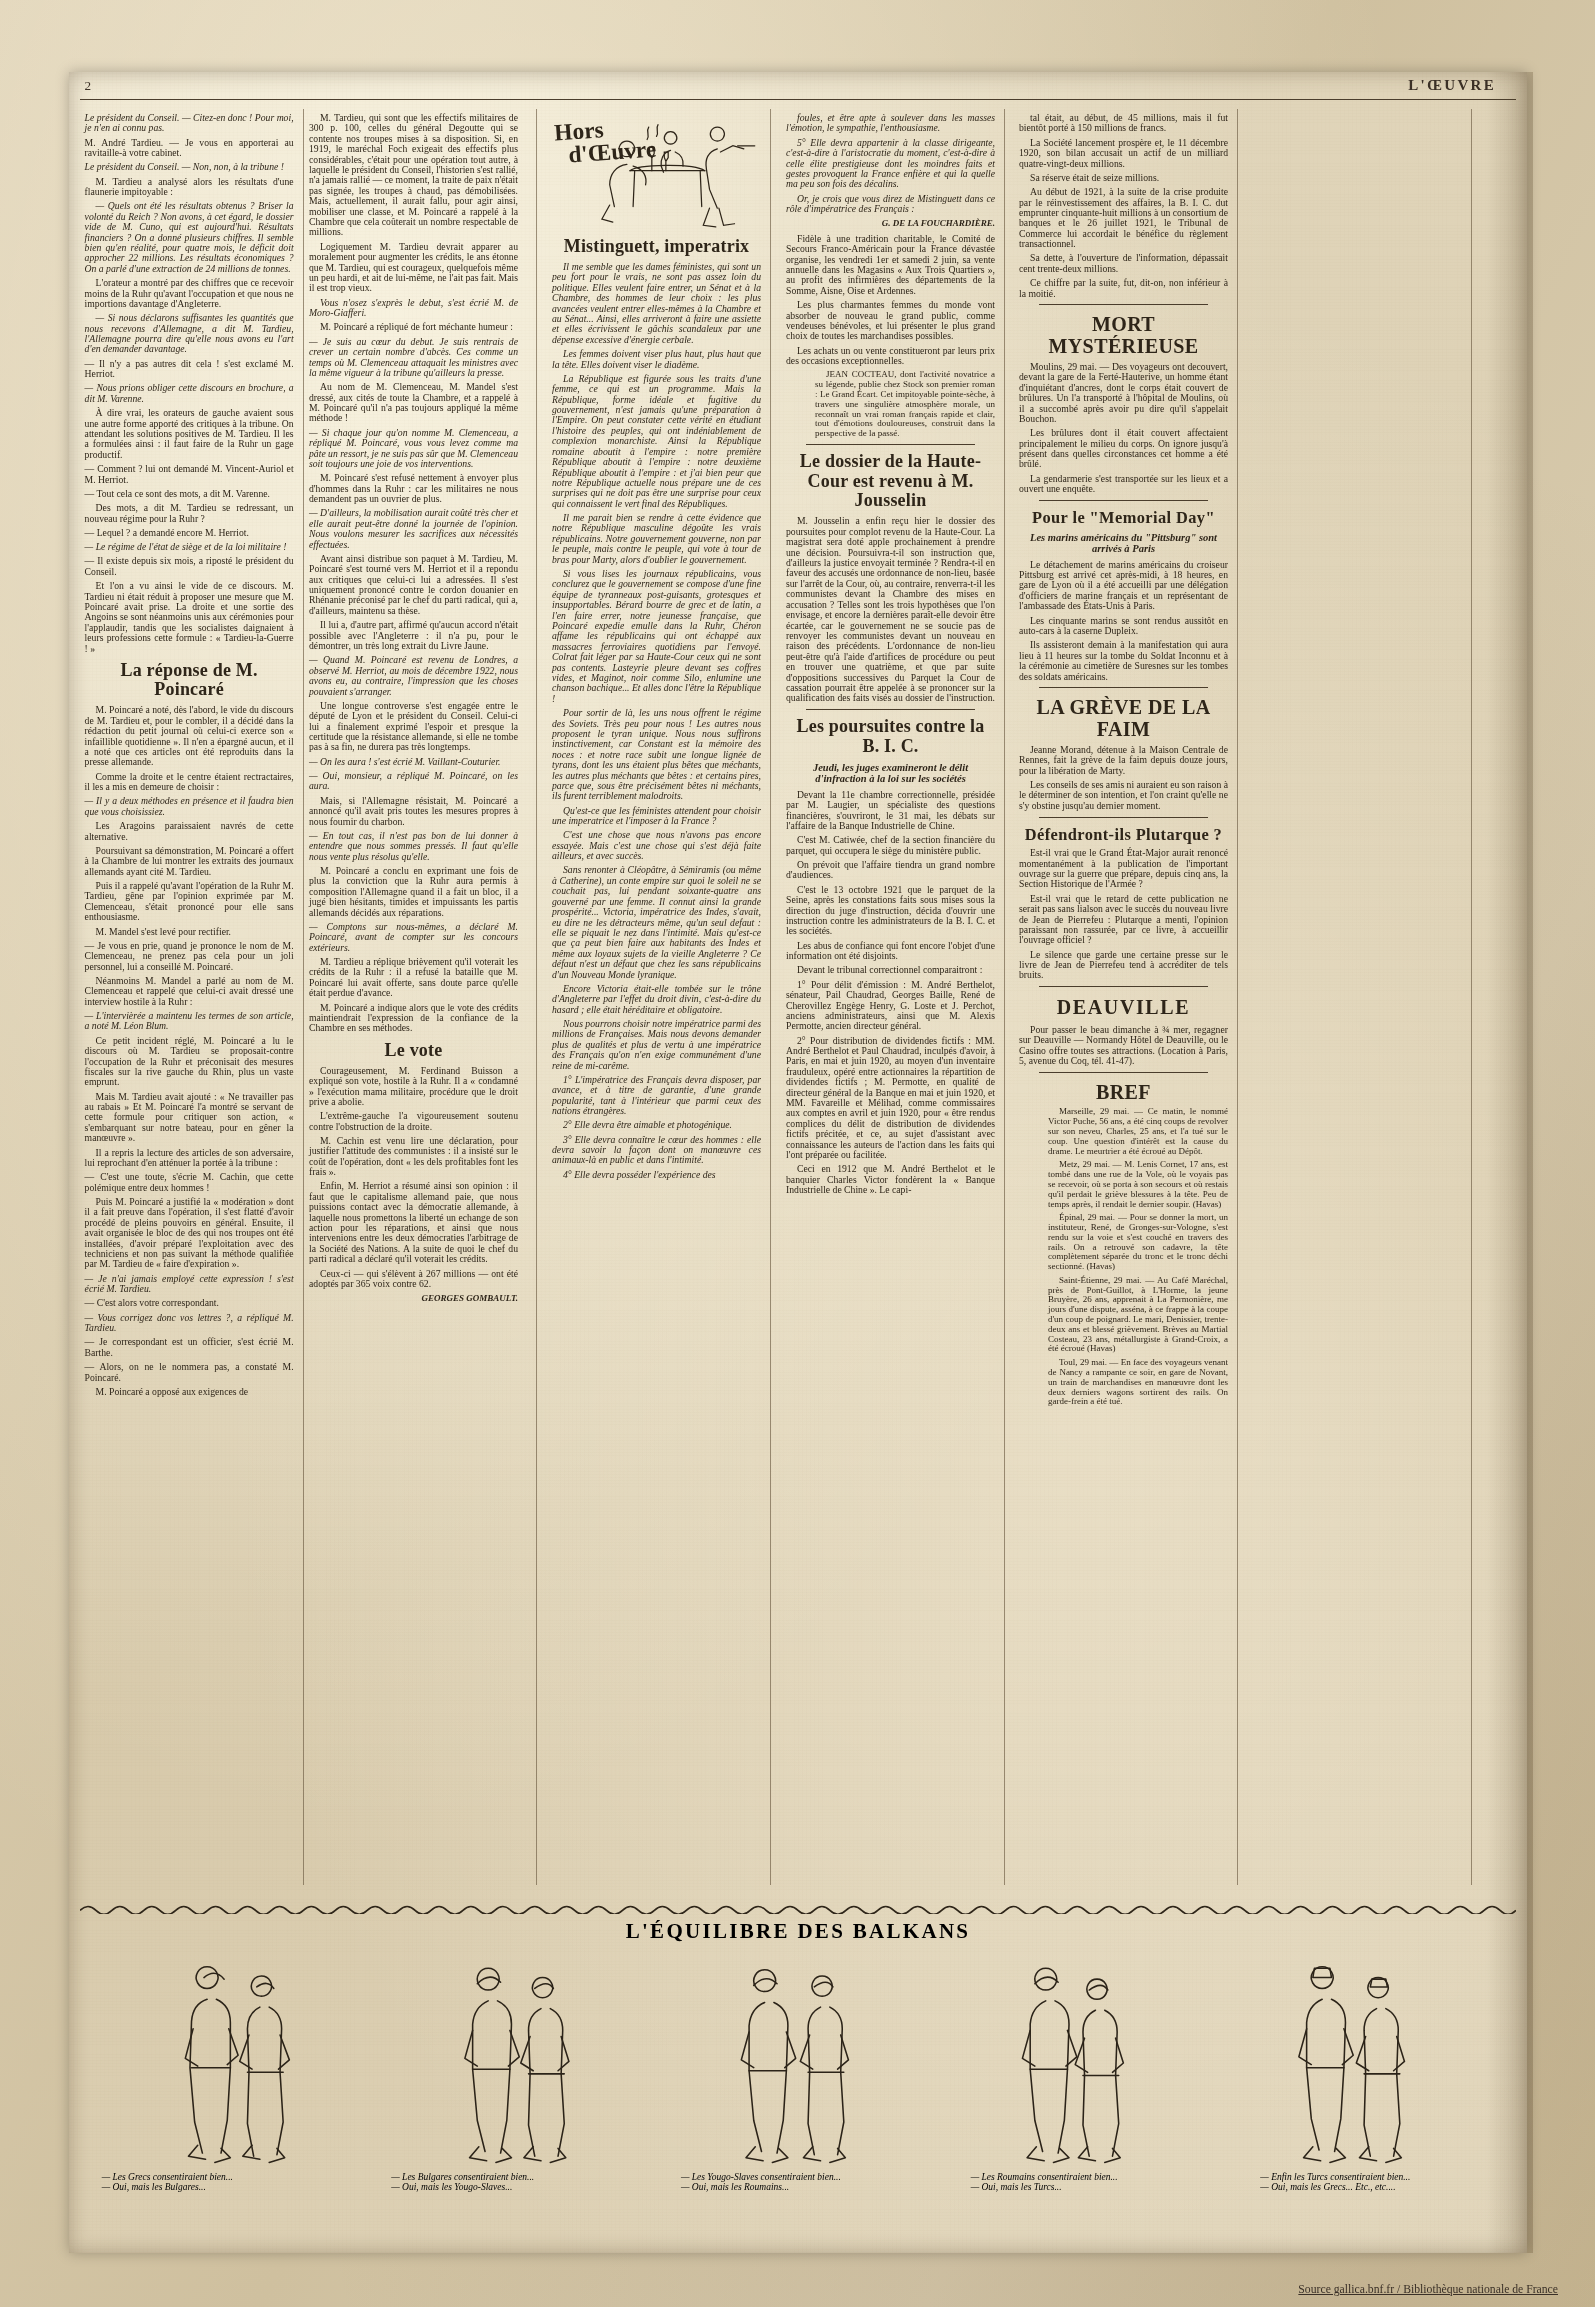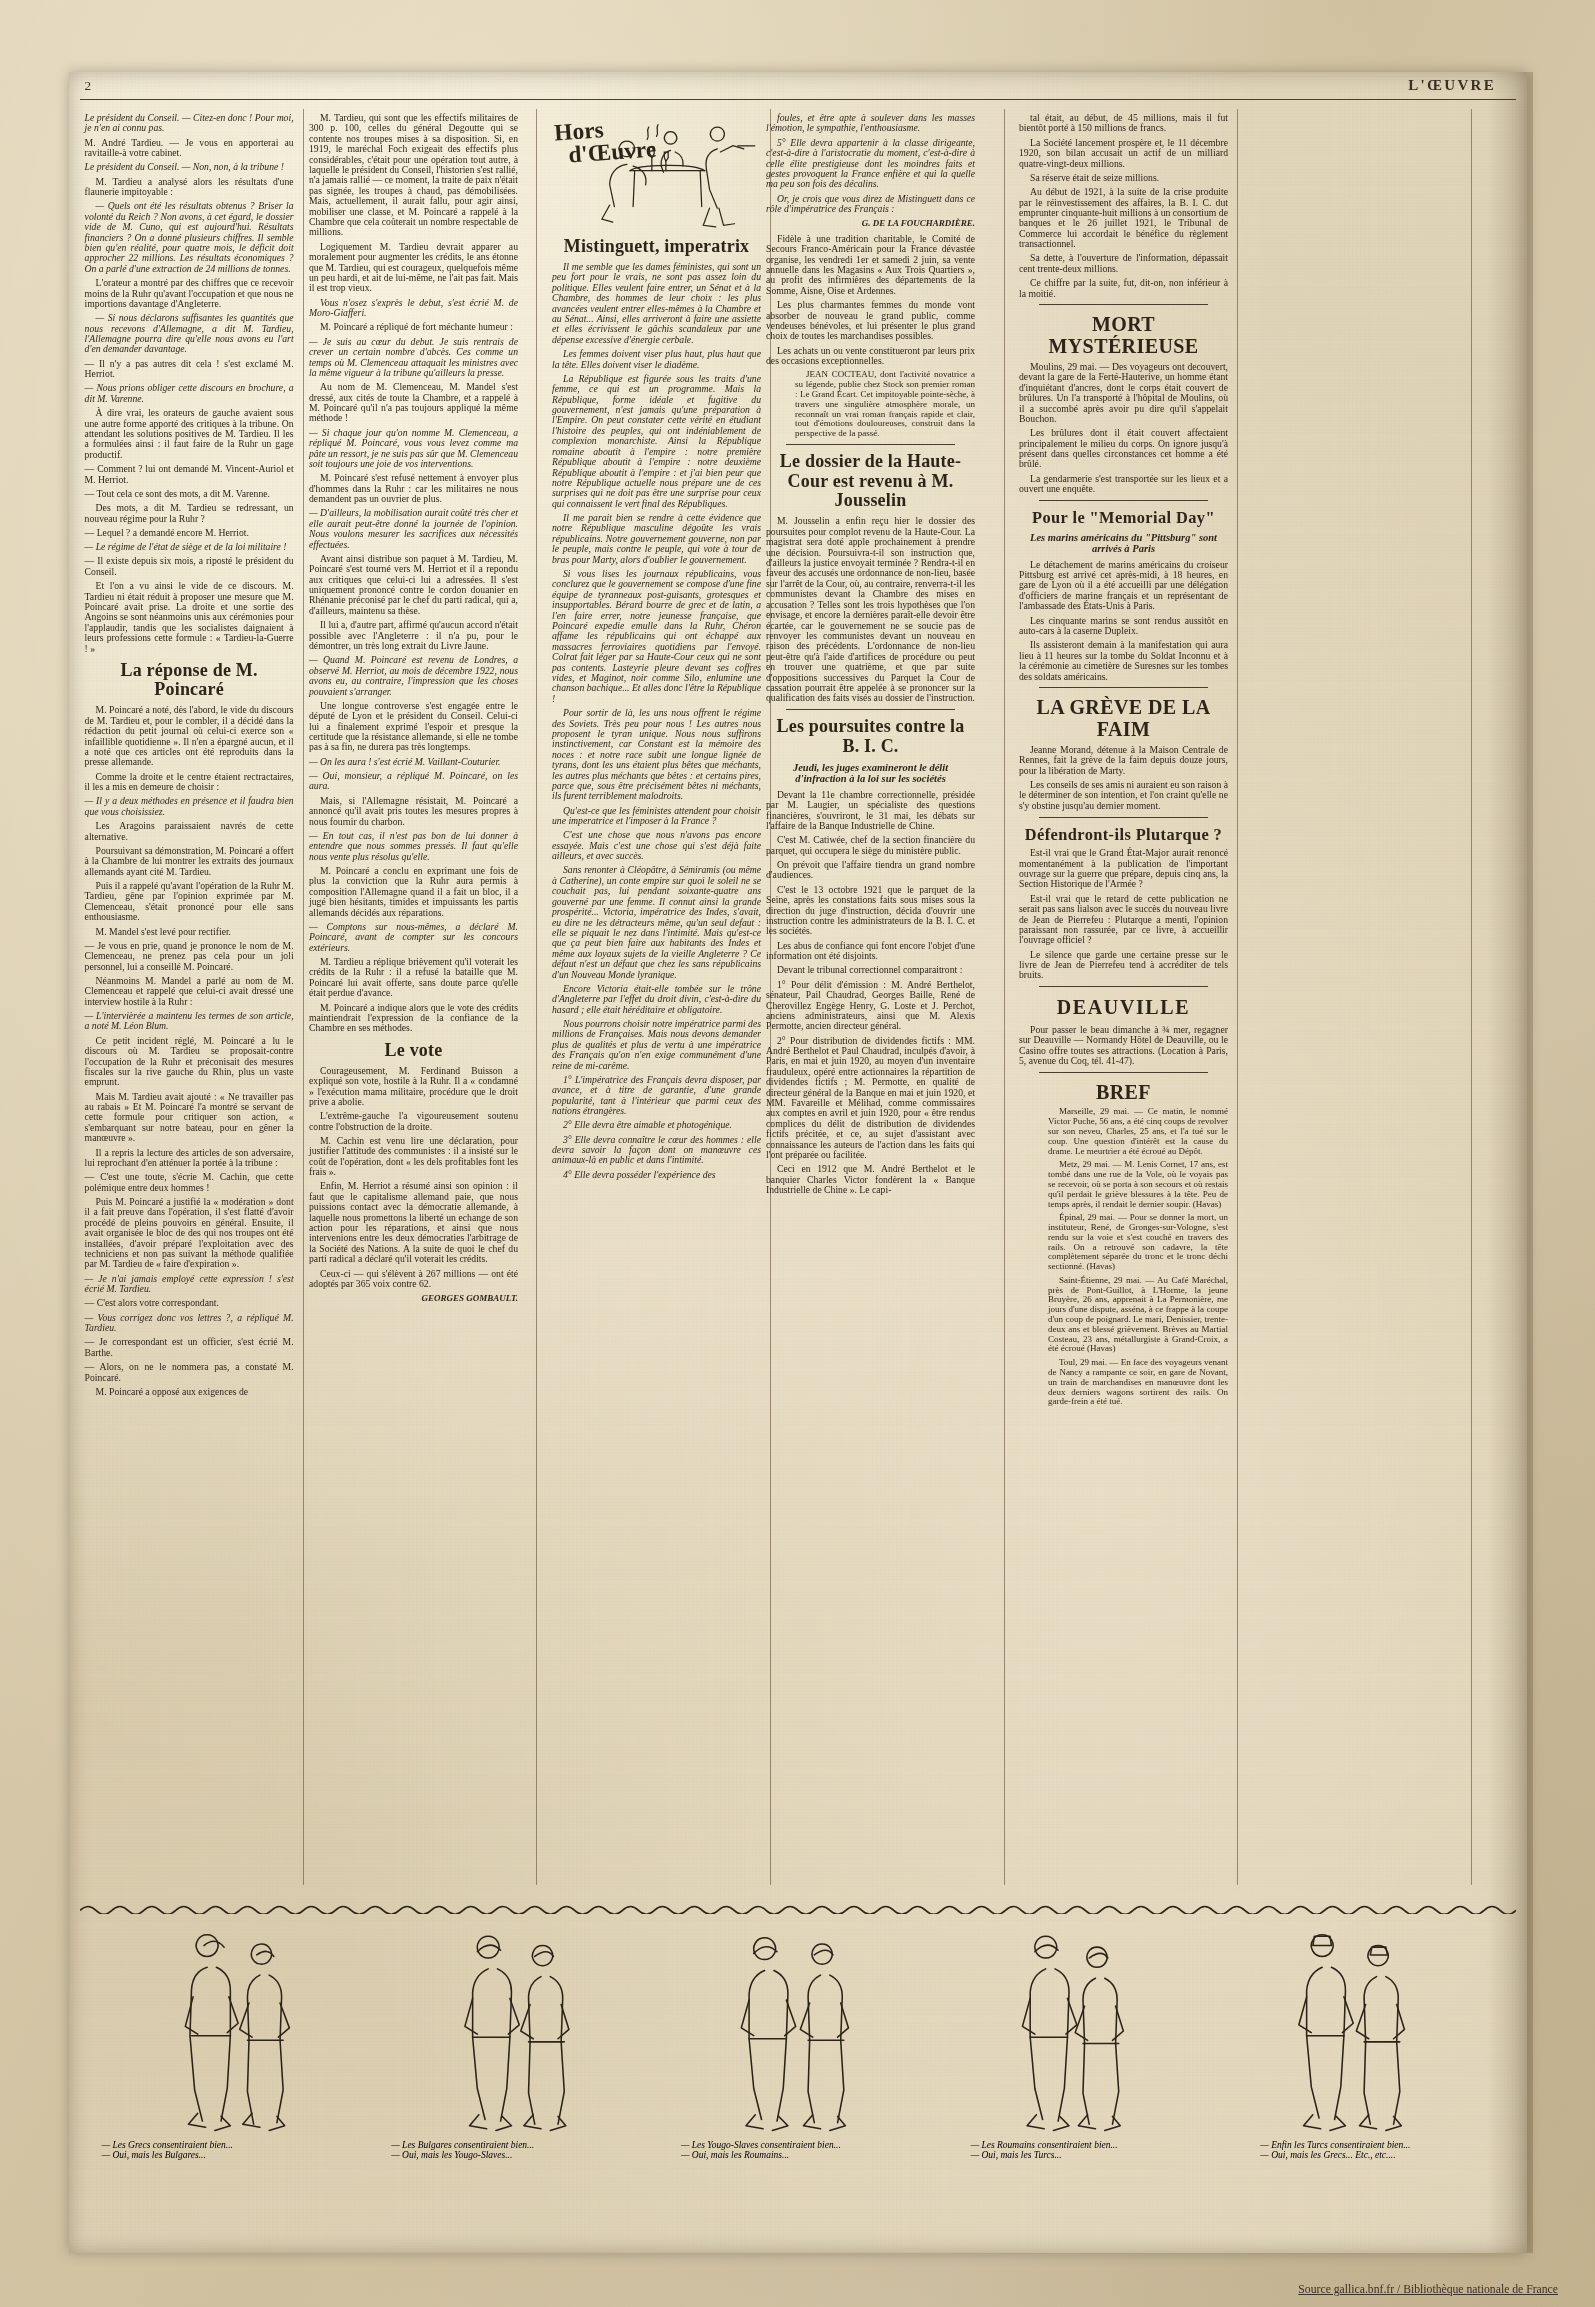--- a/index.html
+++ b/index.html
@@ -220,21 +220,21 @@
     <p class="it">Nous pourrons choisir notre impératrice parmi des millions de Françaises. Mais nous devons demander plus de qualités et plus de vertu à une impératrice des Français qu'on n'en exige communément d'une reine de mi-carême.</p>
     <p class="it">1° L'impératrice des Français devra disposer, par avance, et à titre de garantie, d'une grande popularité, tant à l'intérieur que parmi ceux des nations étrangères.</p>
     <p class="it">2° Elle devra être aimable et photogénique.</p>
     <p class="it">3° Elle devra connaître le cœur des hommes : elle devra savoir la façon dont on manœuvre ces animaux-là en public et dans l'intimité.</p>
     <p class="it">4° Elle devra posséder l'expérience des</p>
     <p class="it"></p>
     <p class="it"></p>
     <p class="it"></p>
   </div>
 
-  <div class="col" style="left:697px;width:209px;">
+  <div class="col" style="left:717px;width:209px;">
     <p class="it">foules, et être apte à soulever dans les masses l'émotion, le sympathie, l'enthousiasme.</p>
     <p class="it">5° Elle devra appartenir à la classe dirigeante, c'est-à-dire à l'aristocratie du moment, c'est-à-dire à celle élite prestigieuse dont les moindres faits et gestes provoquent la France enfière et qui la quelle ma peu son fois des décalins.</p>
     <p class="it">Or, je crois que vous direz de Mistinguett dans ce rôle d'impératrice des Français :</p>
     <div class="byline">G. DE LA FOUCHARDIÈRE.</div>
     <p>Fidèle à une tradition charitable, le Comité de Secours Franco-Américain pour la France dévastée organise, les vendredi 1er et samedi 2 juin, sa vente annuelle dans les Magasins « Aux Trois Quartiers », au profit des infirmières des départements de la Somme, Aisne, Oise et Ardennes.</p>
     <p>Les plus charmantes femmes du monde vont absorber de nouveau le grand public, comme vendeuses bénévoles, et lui présenter le plus grand choix de toutes les marchandises possibles.</p>
     <p>Les achats un ou vente constitueront par leurs prix des occasions exceptionnelles.</p>
     <p class="small">JEAN COCTEAU, dont l'activité novatrice a su légende, publie chez Stock son premier roman : Le Grand Écart. Cet impitoyable pointe-sèche, à travers une singulière atmosphère morale, un reconnaît un vrai roman français rapide et clair, tout d'émotions douloureuses, construit dans la perspective de la passé.</p>
 
     <div class="rule-s"></div>
@@ -299,20 +299,21 @@
     <p class="small">Épinal, 29 mai. — Pour se donner la mort, un instituteur, René, de Gronges-sur-Vologne, s'est rendu sur la voie et s'est couché en travers des rails. On a retrouvé son cadavre, la tête complètement séparée du tronc et le tronc déchi sectionné. (Havas)</p>
     <p class="small">Saint-Étienne, 29 mai. — Au Café Maréchal, près de Pont-Guillot, à L'Horme, la jeune Bruyère, 26 ans, apprenait à La Permonière, me jours d'une dispute, asséna, à ce frappe à la coupe d'un coup de poignard. Le mari, Denissier, trente-deux ans et blessé grièvement. Brèves au Martial Costeau, 23 ans, métallurgiste à Grand-Croix, a été écroué (Havas)</p>
     <p class="small">Toul, 29 mai. — En face des voyageurs venant de Nancy a rampante ce soir, en gare de Novant, un train de marchandises en manœuvre dont les deux derniers wagons sortirent des rails. On garde-frein a été tué.</p>
   </div>
 
   <div id="band">
     <svg class="squig" viewBox="0 0 1800 16" preserveAspectRatio="none">
       <path d="M0 12 Q 10 2 20 12 T 40 12 T 60 12 T 80 12 T 100 12 T 120 12 T 140 12 T 160 12 T 180 12 T 200 12 T 220 12 T 240 12 T 260 12 T 280 12 T 300 12 T 320 12 T 340 12 T 360 12 T 380 12 T 400 12 T 420 12 T 440 12 T 460 12 T 480 12 T 500 12 T 520 12 T 540 12 T 560 12 T 580 12 T 600 12 T 620 12 T 640 12 T 660 12 T 680 12 T 700 12 T 720 12 T 740 12 T 760 12 T 780 12 T 800 12 T 820 12 T 840 12 T 860 12 T 880 12 T 900 12 T 920 12 T 940 12 T 960 12 T 980 12 T 1000 12 T 1020 12 T 1040 12 T 1060 12 T 1080 12 T 1100 12 T 1120 12 T 1140 12 T 1160 12 T 1180 12 T 1200 12 T 1220 12 T 1240 12 T 1260 12 T 1280 12 T 1300 12 T 1320 12 T 1340 12 T 1360 12 T 1380 12 T 1400 12 T 1420 12 T 1440 12 T 1460 12 T 1480 12 T 1500 12 T 1520 12 T 1540 12 T 1560 12 T 1580 12 T 1600 12 T 1620 12 T 1640 12 T 1660 12 T 1680 12 T 1700 12 T 1720 12 T 1740 12 T 1760 12 T 1780 12 T 1800 12" fill="none" stroke="#2e2519" stroke-width="2"></path>
     </svg>
 
+    <div class="band-title">L'ÉQUILIBRE DES BALKANS</div>
 
     <div class="figs">
 
       <div class="fig">
         <svg width="132" height="218" viewBox="0 0 170 280">
           <g stroke="#2b2318" stroke-width="2" fill="none" stroke-linecap="round" stroke-linejoin="round">
             <path d="M40 44 a14 14 0 1 1 0.1 0"></path>
             <path d="M36 30 q14 -12 26 2"></path>
             <path d="M40 58 q-18 6 -20 28 l-2 60 l6 70 l10 40"></path>
             <path d="M52 58 q18 8 18 30 l0 58 l-4 68 l-8 42"></path>

